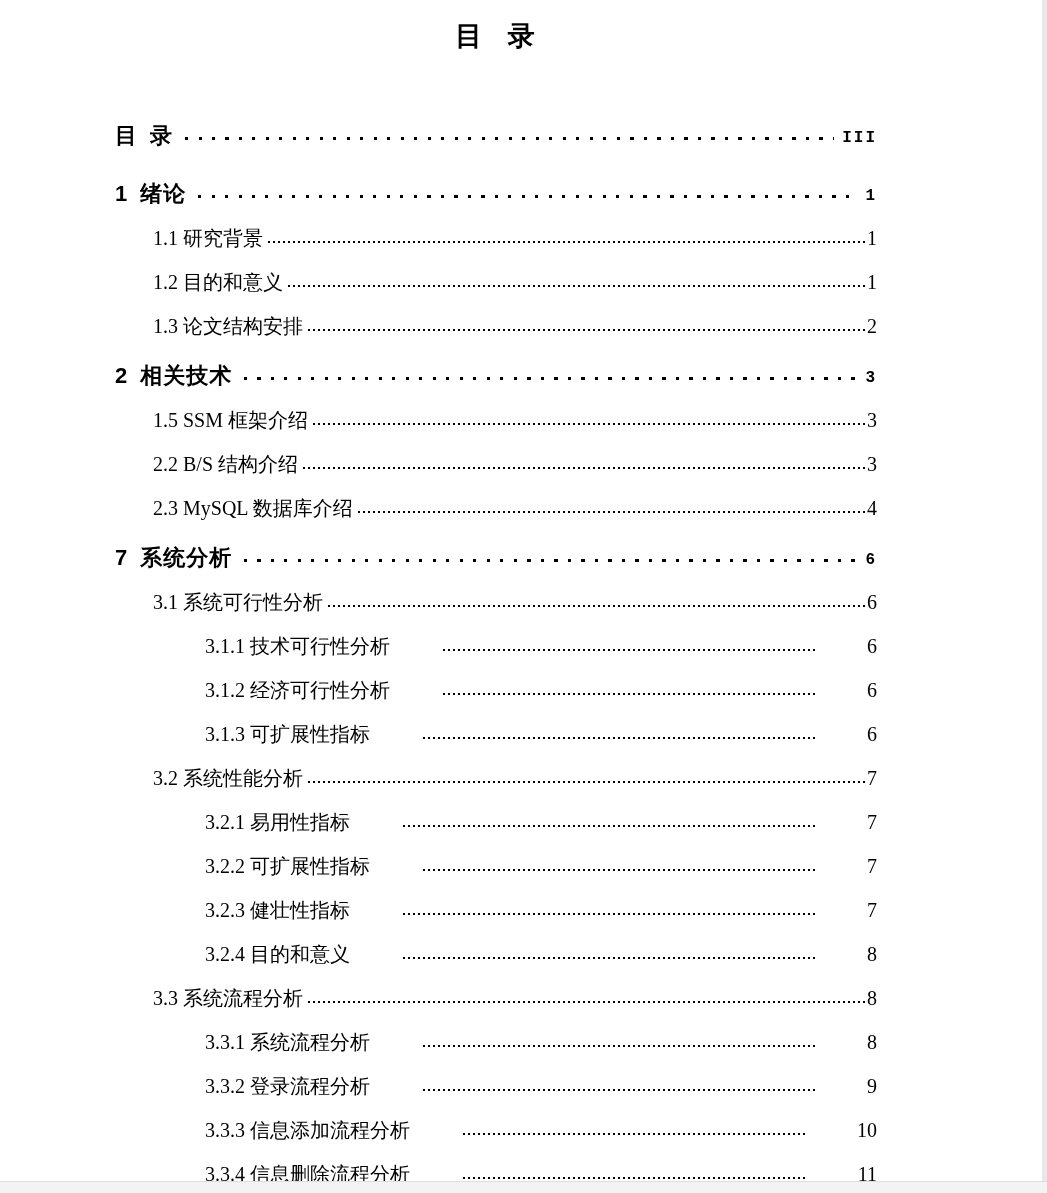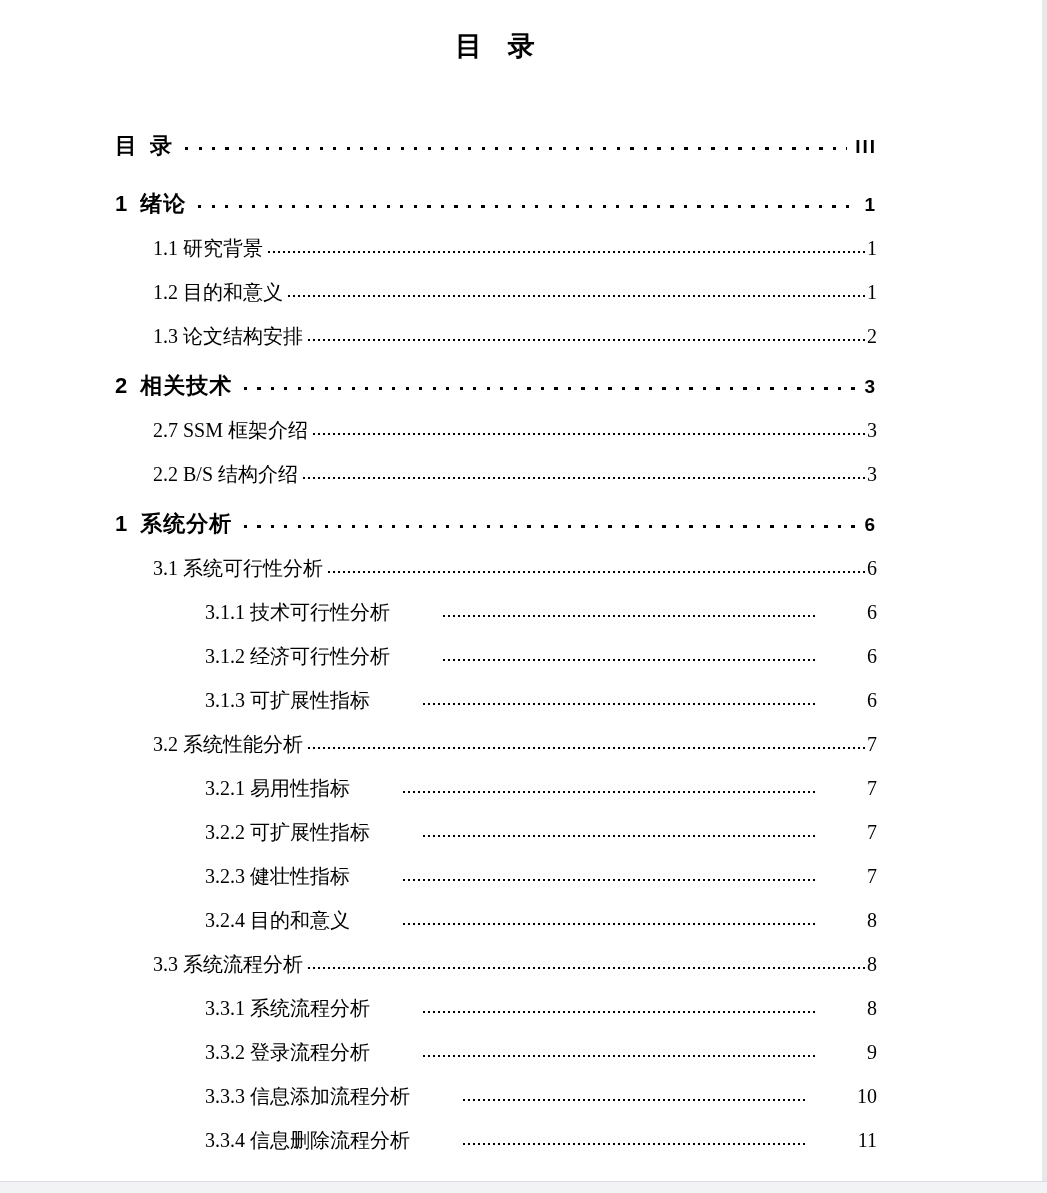--- a/index.html
+++ b/index.html
@@ -13,21 +13,21 @@
   html,body{margin:0;padding:0;}
   body{
     width:1047px;height:1193px;
     background:var(--page-bg);
     color:var(--text);
     overflow:hidden;
     position:relative;
     font-family:"Liberation Serif","DejaVu Serif",serif;
   }
   .doc{
-    position:absolute;left:0;top:11px;width:1047px;height:1181px;
+    position:absolute;left:0;top:1px;width:1047px;height:1181px;
     padding:16px 170px 0 115px;
   }
   .doc-title{
     margin:0;
     text-align:center;
     font-family:"Liberation Sans","DejaVu Sans",sans-serif;
     font-weight:bold;
     font-size:27px;
     line-height:38px;
     word-spacing:14px;
@@ -57,21 +57,21 @@
     margin:0 2px 6px 5px;
     background-image:repeating-linear-gradient(to right,var(--text) 0 2px,transparent 2px 5px);
   }
   
   .toc-row.bold{
     height:50px;
     font-family:"Liberation Sans","DejaVu Sans",sans-serif;
     font-weight:bold;
   }
   .toc-row.bold .label{font-size:22px;word-spacing:5px;letter-spacing:1px;}
-  .toc-row.bold .pagenum{font-size:19px;letter-spacing:2px;}
+  .toc-row.bold .pagenum{font-size:16px;letter-spacing:2px;font-family:Liberation Mono, monospace;}
   .toc-row.bold .leader{
     height:3px;
     margin:0 8px 7px 12px;
     background-image:repeating-linear-gradient(to right,var(--text) 0 3px,transparent 3px 13.5px);
   }
   .toc-row:first-child{margin-bottom:8px;}
   
   .lvl1{padding-left:0;}
   .lvl2{padding-left:38px;}
   .lvl3{padding-left:90px;gap:48px;}
@@ -118,31 +118,36 @@
         <span class="label">1.3 论文结构安排</span>
         <span class="leader"></span>
         <span class="pagenum">2</span>
       </div>
       <div class="toc-row lvl1 bold">
         <span class="label">2 相关技术</span>
         <span class="leader"></span>
         <span class="pagenum">3</span>
       </div>
       <div class="toc-row lvl2">
-        <span class="label">2.7 SSM 框架介绍</span>
+        <span class="label">1.5 SSM 框架介绍</span>
         <span class="leader"></span>
         <span class="pagenum">3</span>
       </div>
       <div class="toc-row lvl2">
         <span class="label">2.2 B/S 结构介绍</span>
         <span class="leader"></span>
         <span class="pagenum">3</span>
       </div>
+      <div class="toc-row lvl2">
+        <span class="label">2.3 MySQL 数据库介绍</span>
+        <span class="leader"></span>
+        <span class="pagenum">4</span>
+      </div>
       <div class="toc-row lvl1 bold">
-        <span class="label">1 系统分析</span>
+        <span class="label">7 系统分析</span>
         <span class="leader"></span>
         <span class="pagenum">6</span>
       </div>
       <div class="toc-row lvl2">
         <span class="label">3.1 系统可行性分析</span>
         <span class="leader"></span>
         <span class="pagenum">6</span>
       </div>
       <div class="toc-row lvl3">
         <span class="label">3.1.1 技术可行性分析</span>

